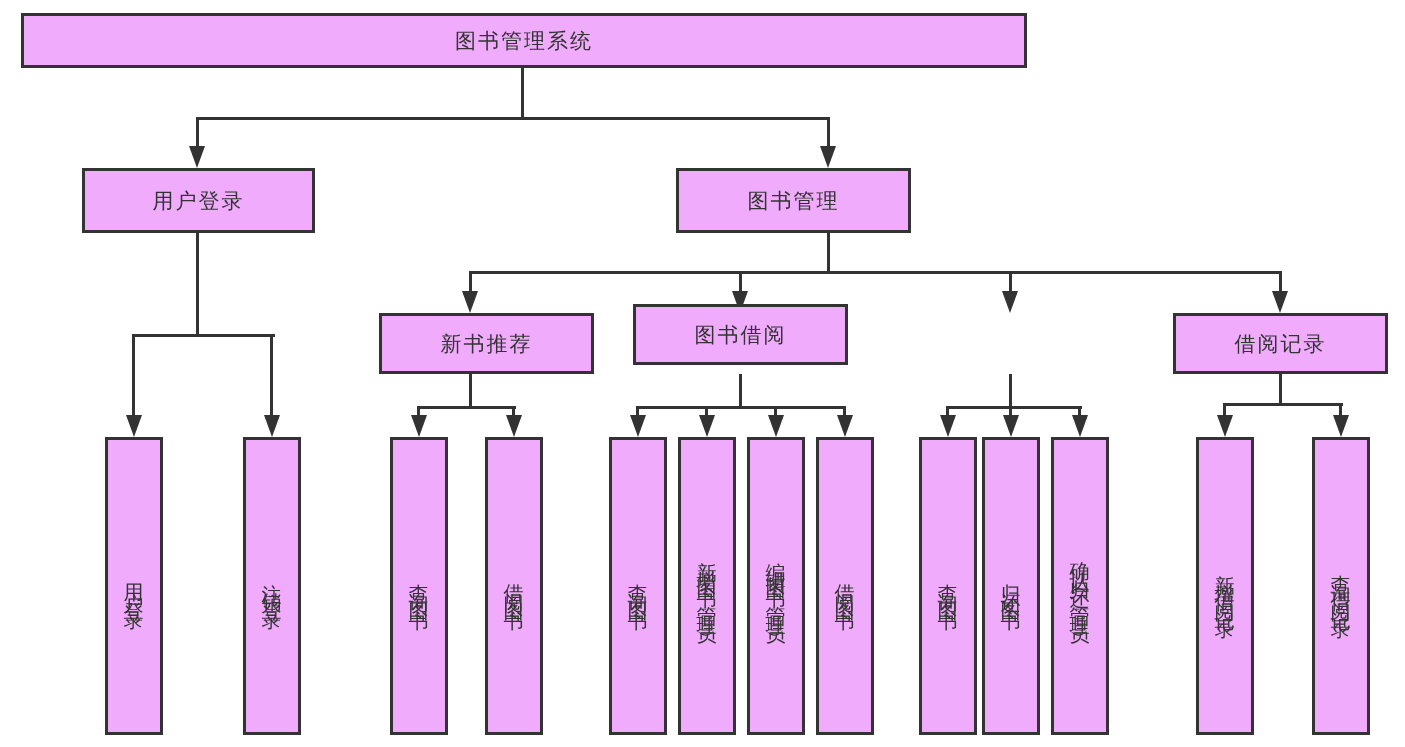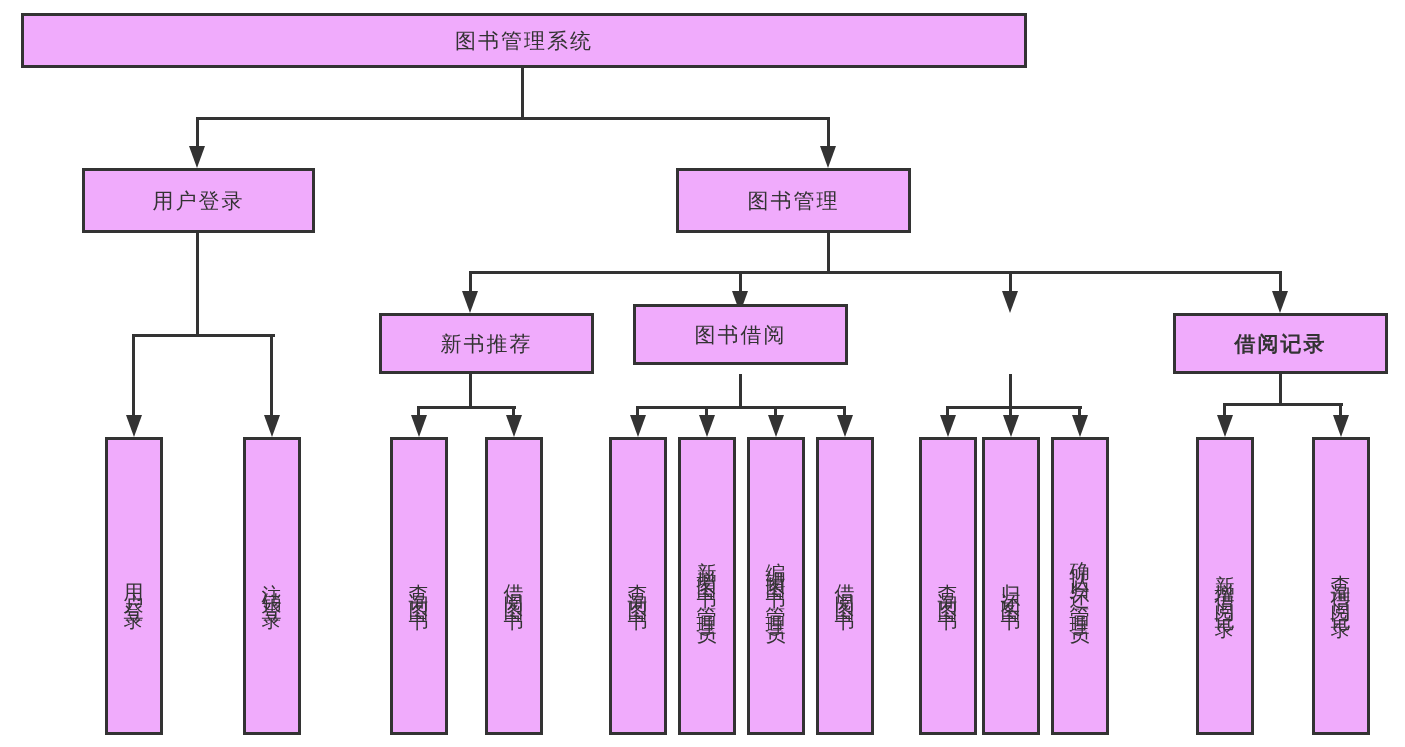--- a/index.html
+++ b/index.html
@@ -96,21 +96,21 @@
   <div class="arr" style="left:1002px; top:291px;"></div>
   <div class="vline" style="left:1279px; top:271px; width:3px; height:20px;"></div>
   <div class="arr" style="left:1272px; top:291px;"></div>
 
   <div class="box" style="left:363px; top:313px; width:215px; height:61px;margin-left:16px;">
     <span class="hlabel">新书推荐</span>
   </div>
   <div class="box" style="left:633px; top:304px; width:215px; height:61px;">
     <span class="hlabel">图书借阅</span>
   </div>
-  <div class="box" style="left:1173px; top:313px; width:215px; height:61px;font-weight:bold;">
+  <div class="box" style="left:1173px; top:313px; width:215px; height:61px;">
     <span class="hlabel">借阅记录</span>
   </div>
 
   <div class="vline" style="left:469px; top:374px; width:3px; height:35px;"></div>
   <div class="hline" style="left:417px; top:406px; width:99px; height:3px;"></div>
   <div class="vline" style="left:417px; top:406px; width:3px; height:9px;"></div>
   <div class="arr" style="left:411px; top:415px;"></div>
   <div class="vline" style="left:512px; top:406px; width:3px; height:9px;"></div>
   <div class="arr" style="left:506px; top:415px;"></div>
 

